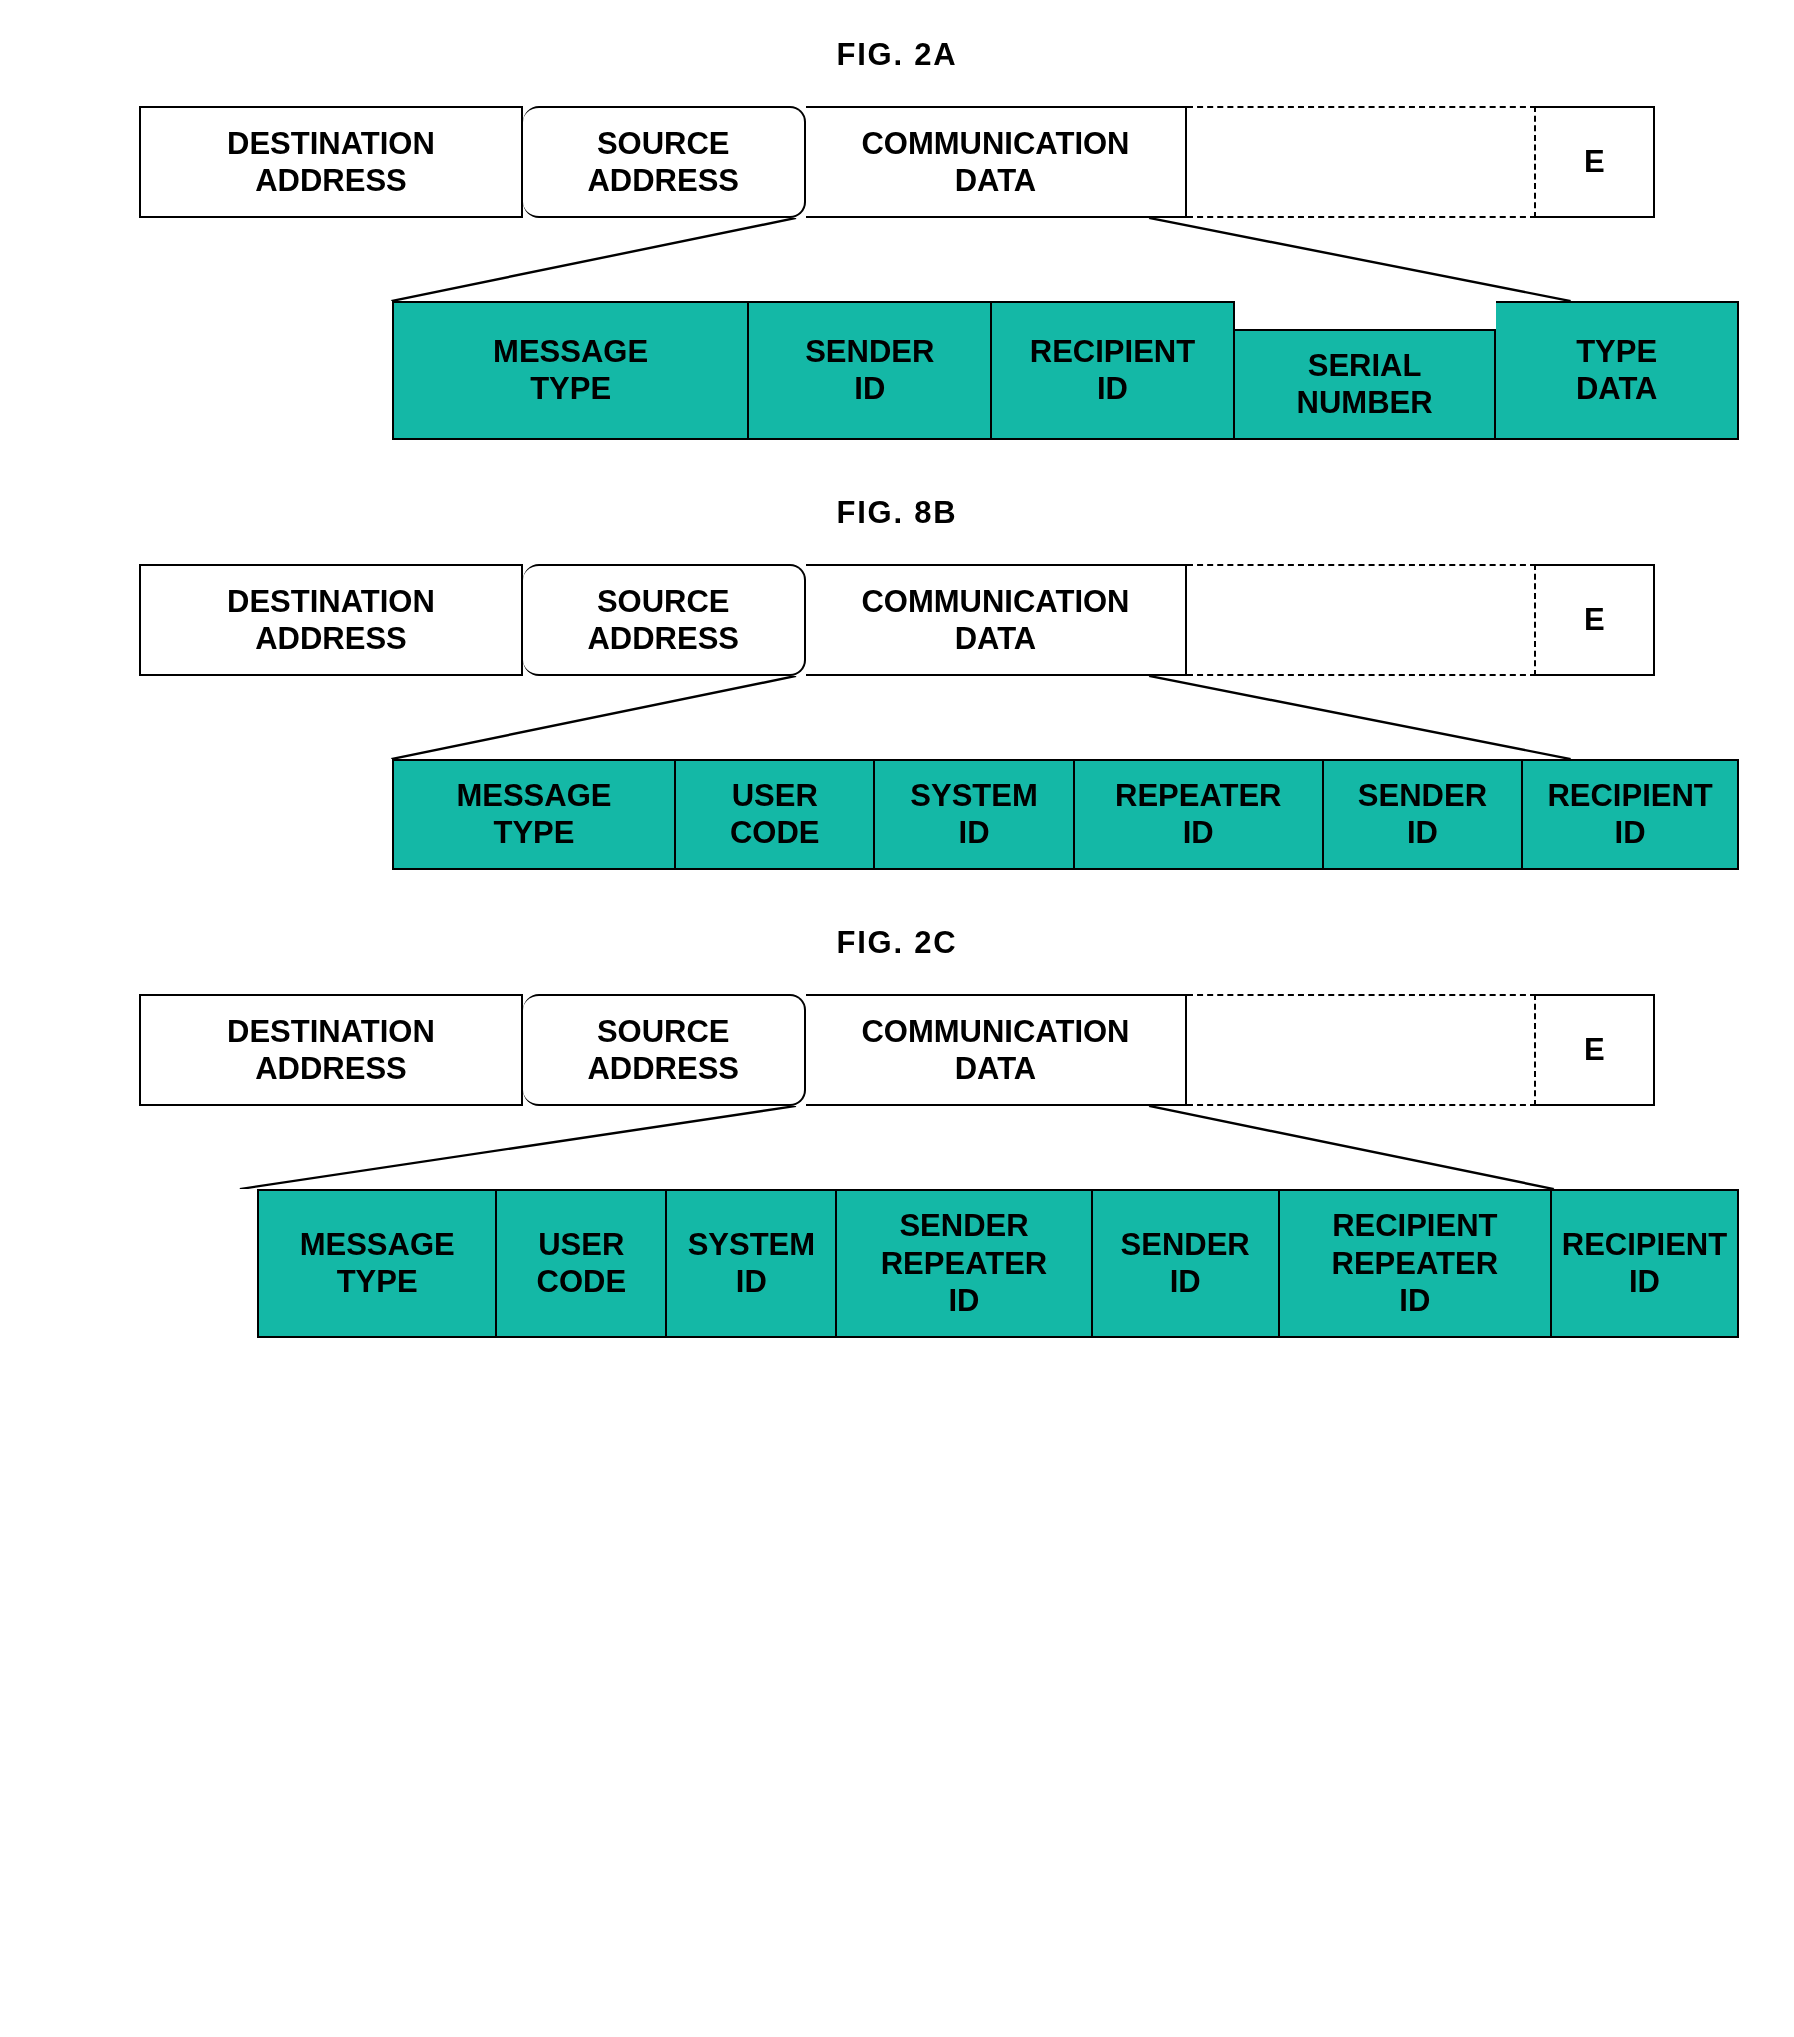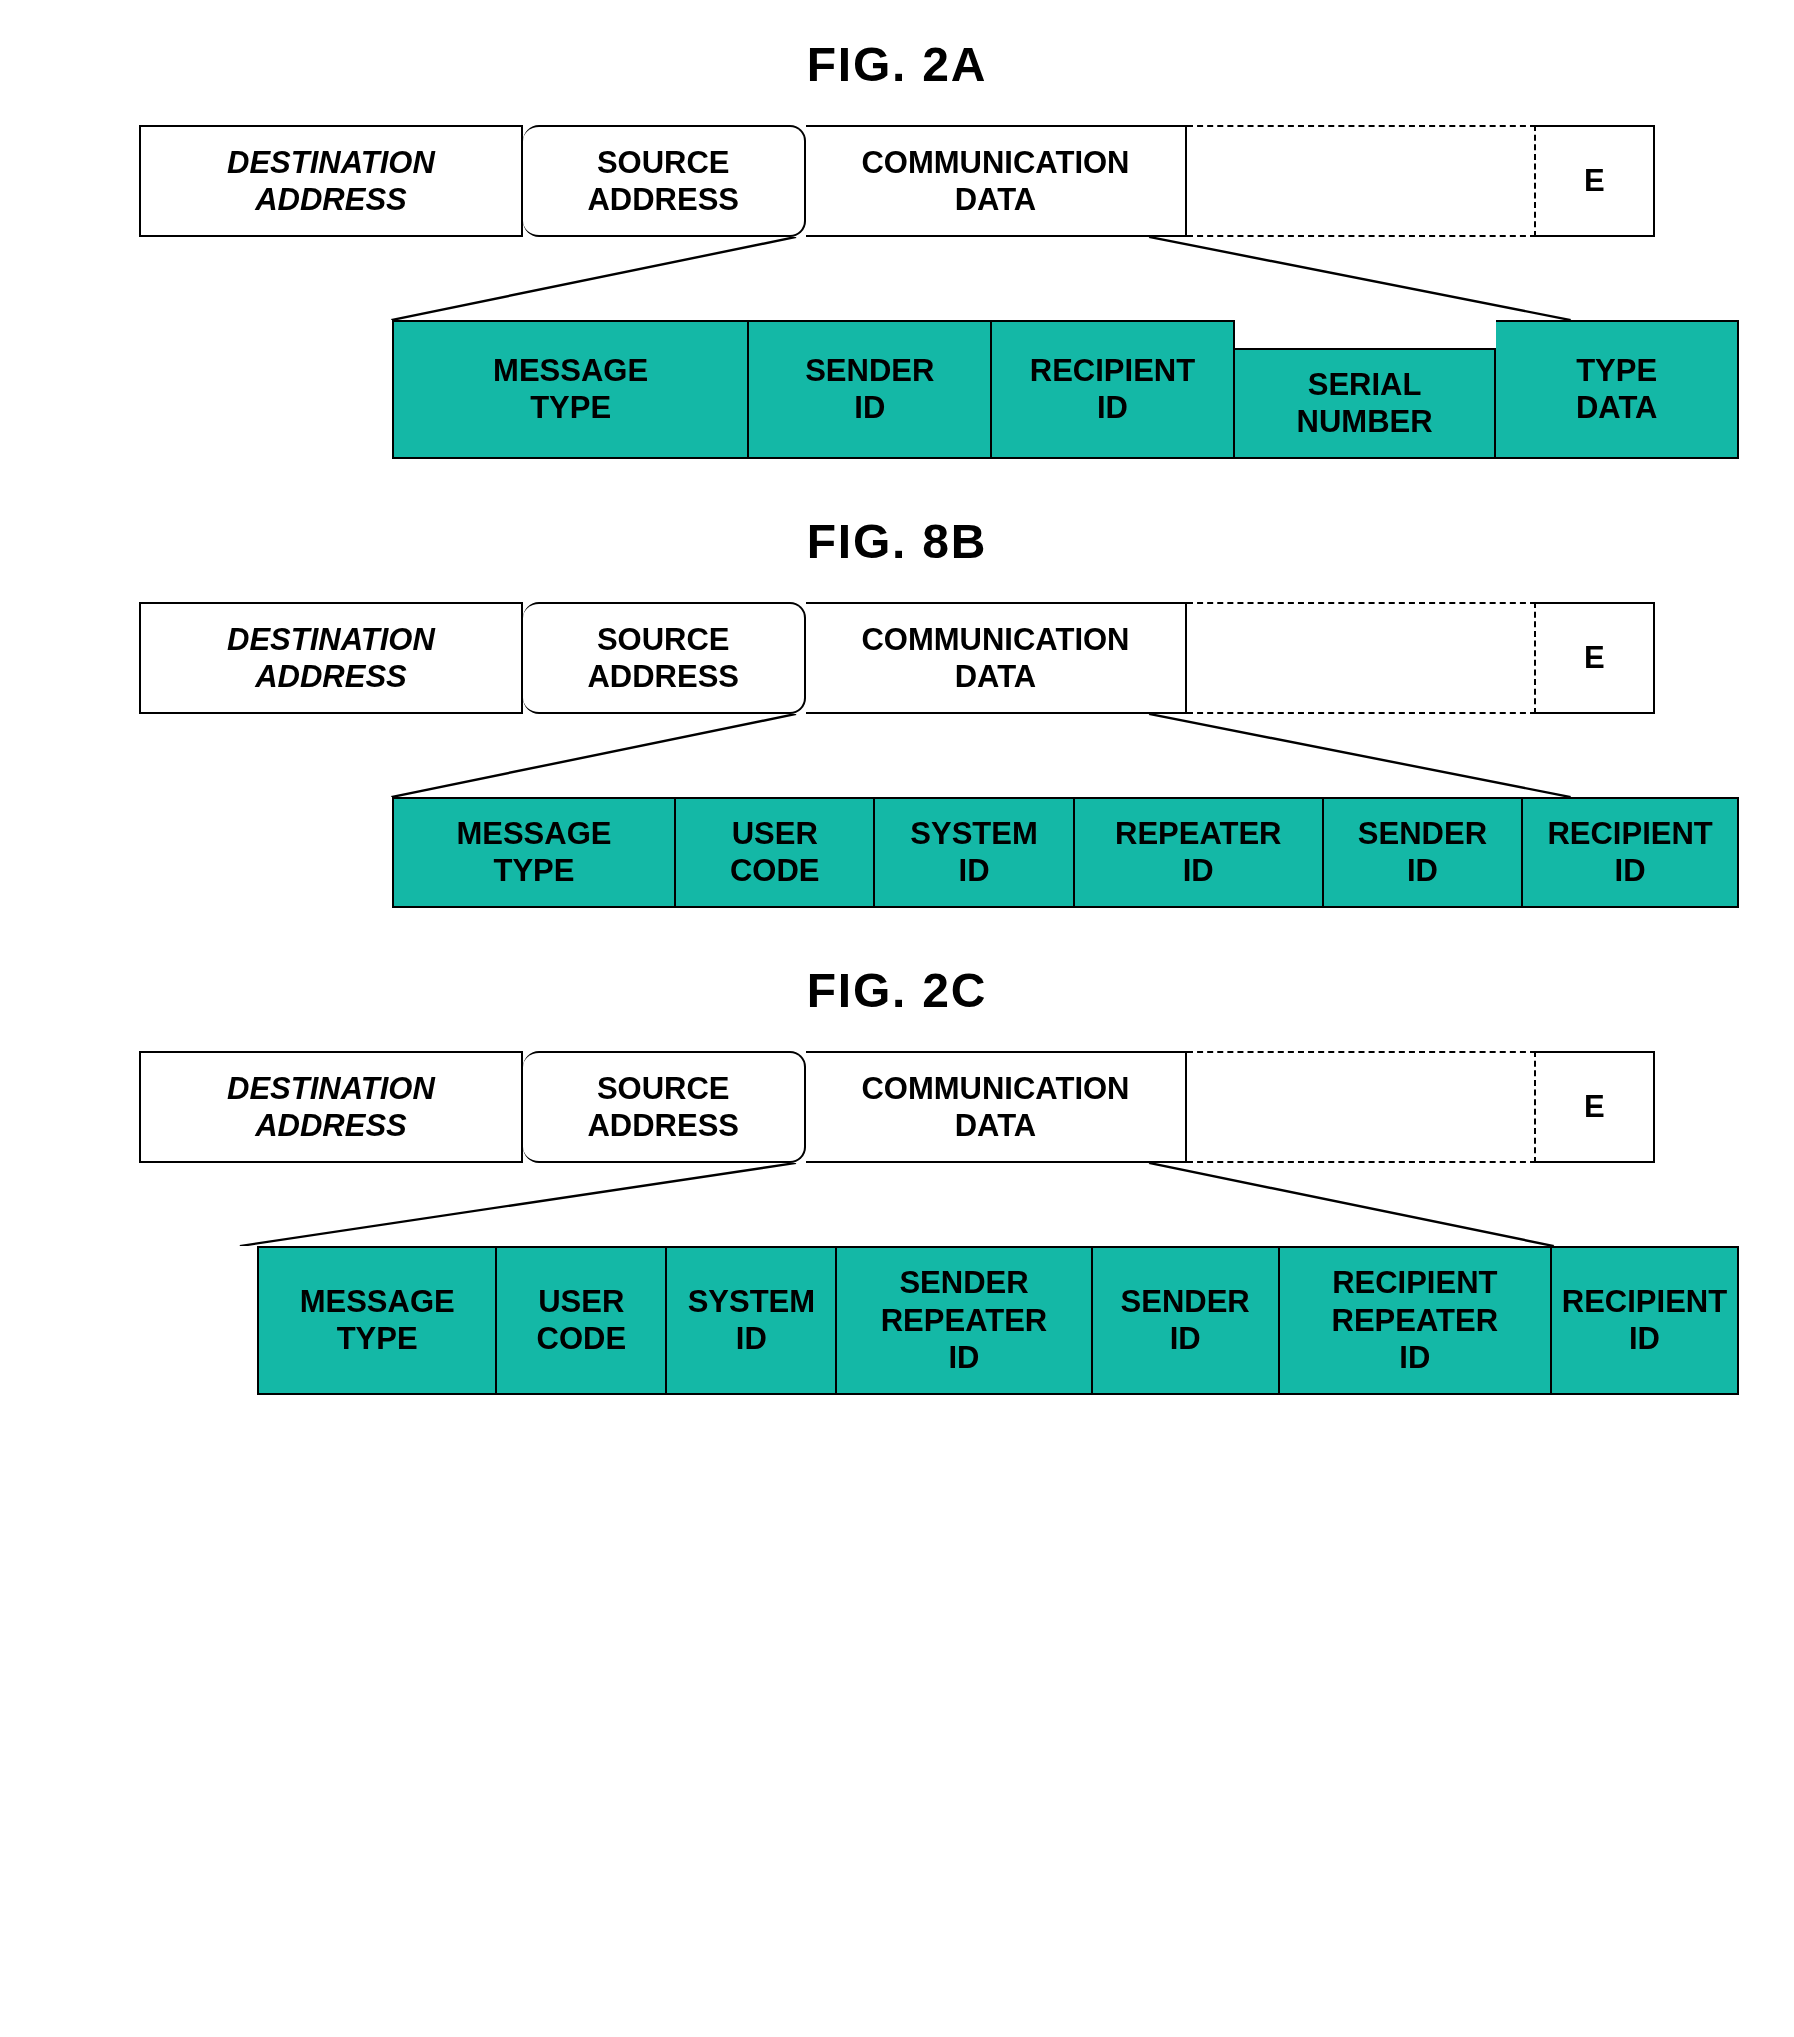--- a/index.html
+++ b/index.html
@@ -16,21 +16,21 @@
 
     .figure-section {
       width: 100%;
       display: flex;
       flex-direction: column;
       align-items: center;
       margin-bottom: 55px;
     }
 
     .figure-title {
-      font-size: 48px;
+      font-size: 31px;
       font-weight: bold;
       margin-bottom: 33px;
       letter-spacing: 1.8px;
     }
 
     
     .packet-row {
       display: flex;
       flex-direction: row;
       align-items: stretch;
@@ -44,21 +44,21 @@
       align-items: center;
       justify-content: center;
       text-align: center;
       font-size: 31px;
       font-weight: bold;
       padding: 16.6px 9.2px;
       background: #fff;
       line-height: 1.2;
     }
 
-    .cell-dest { flex: 2.2; font-style: italic; }
+    .cell-dest { flex: 2.2; }
     .cell-src  { flex: 1.6; border-radius: 16px; }
     .cell-comm { flex: 2.2; }
     .cell-dashed {
       flex: 2;
       border: 2.8px dashed #000;
       border-left: none;
     }
     .cell-e {
       flex: 0.6;
       border: 2.8px solid #000;

